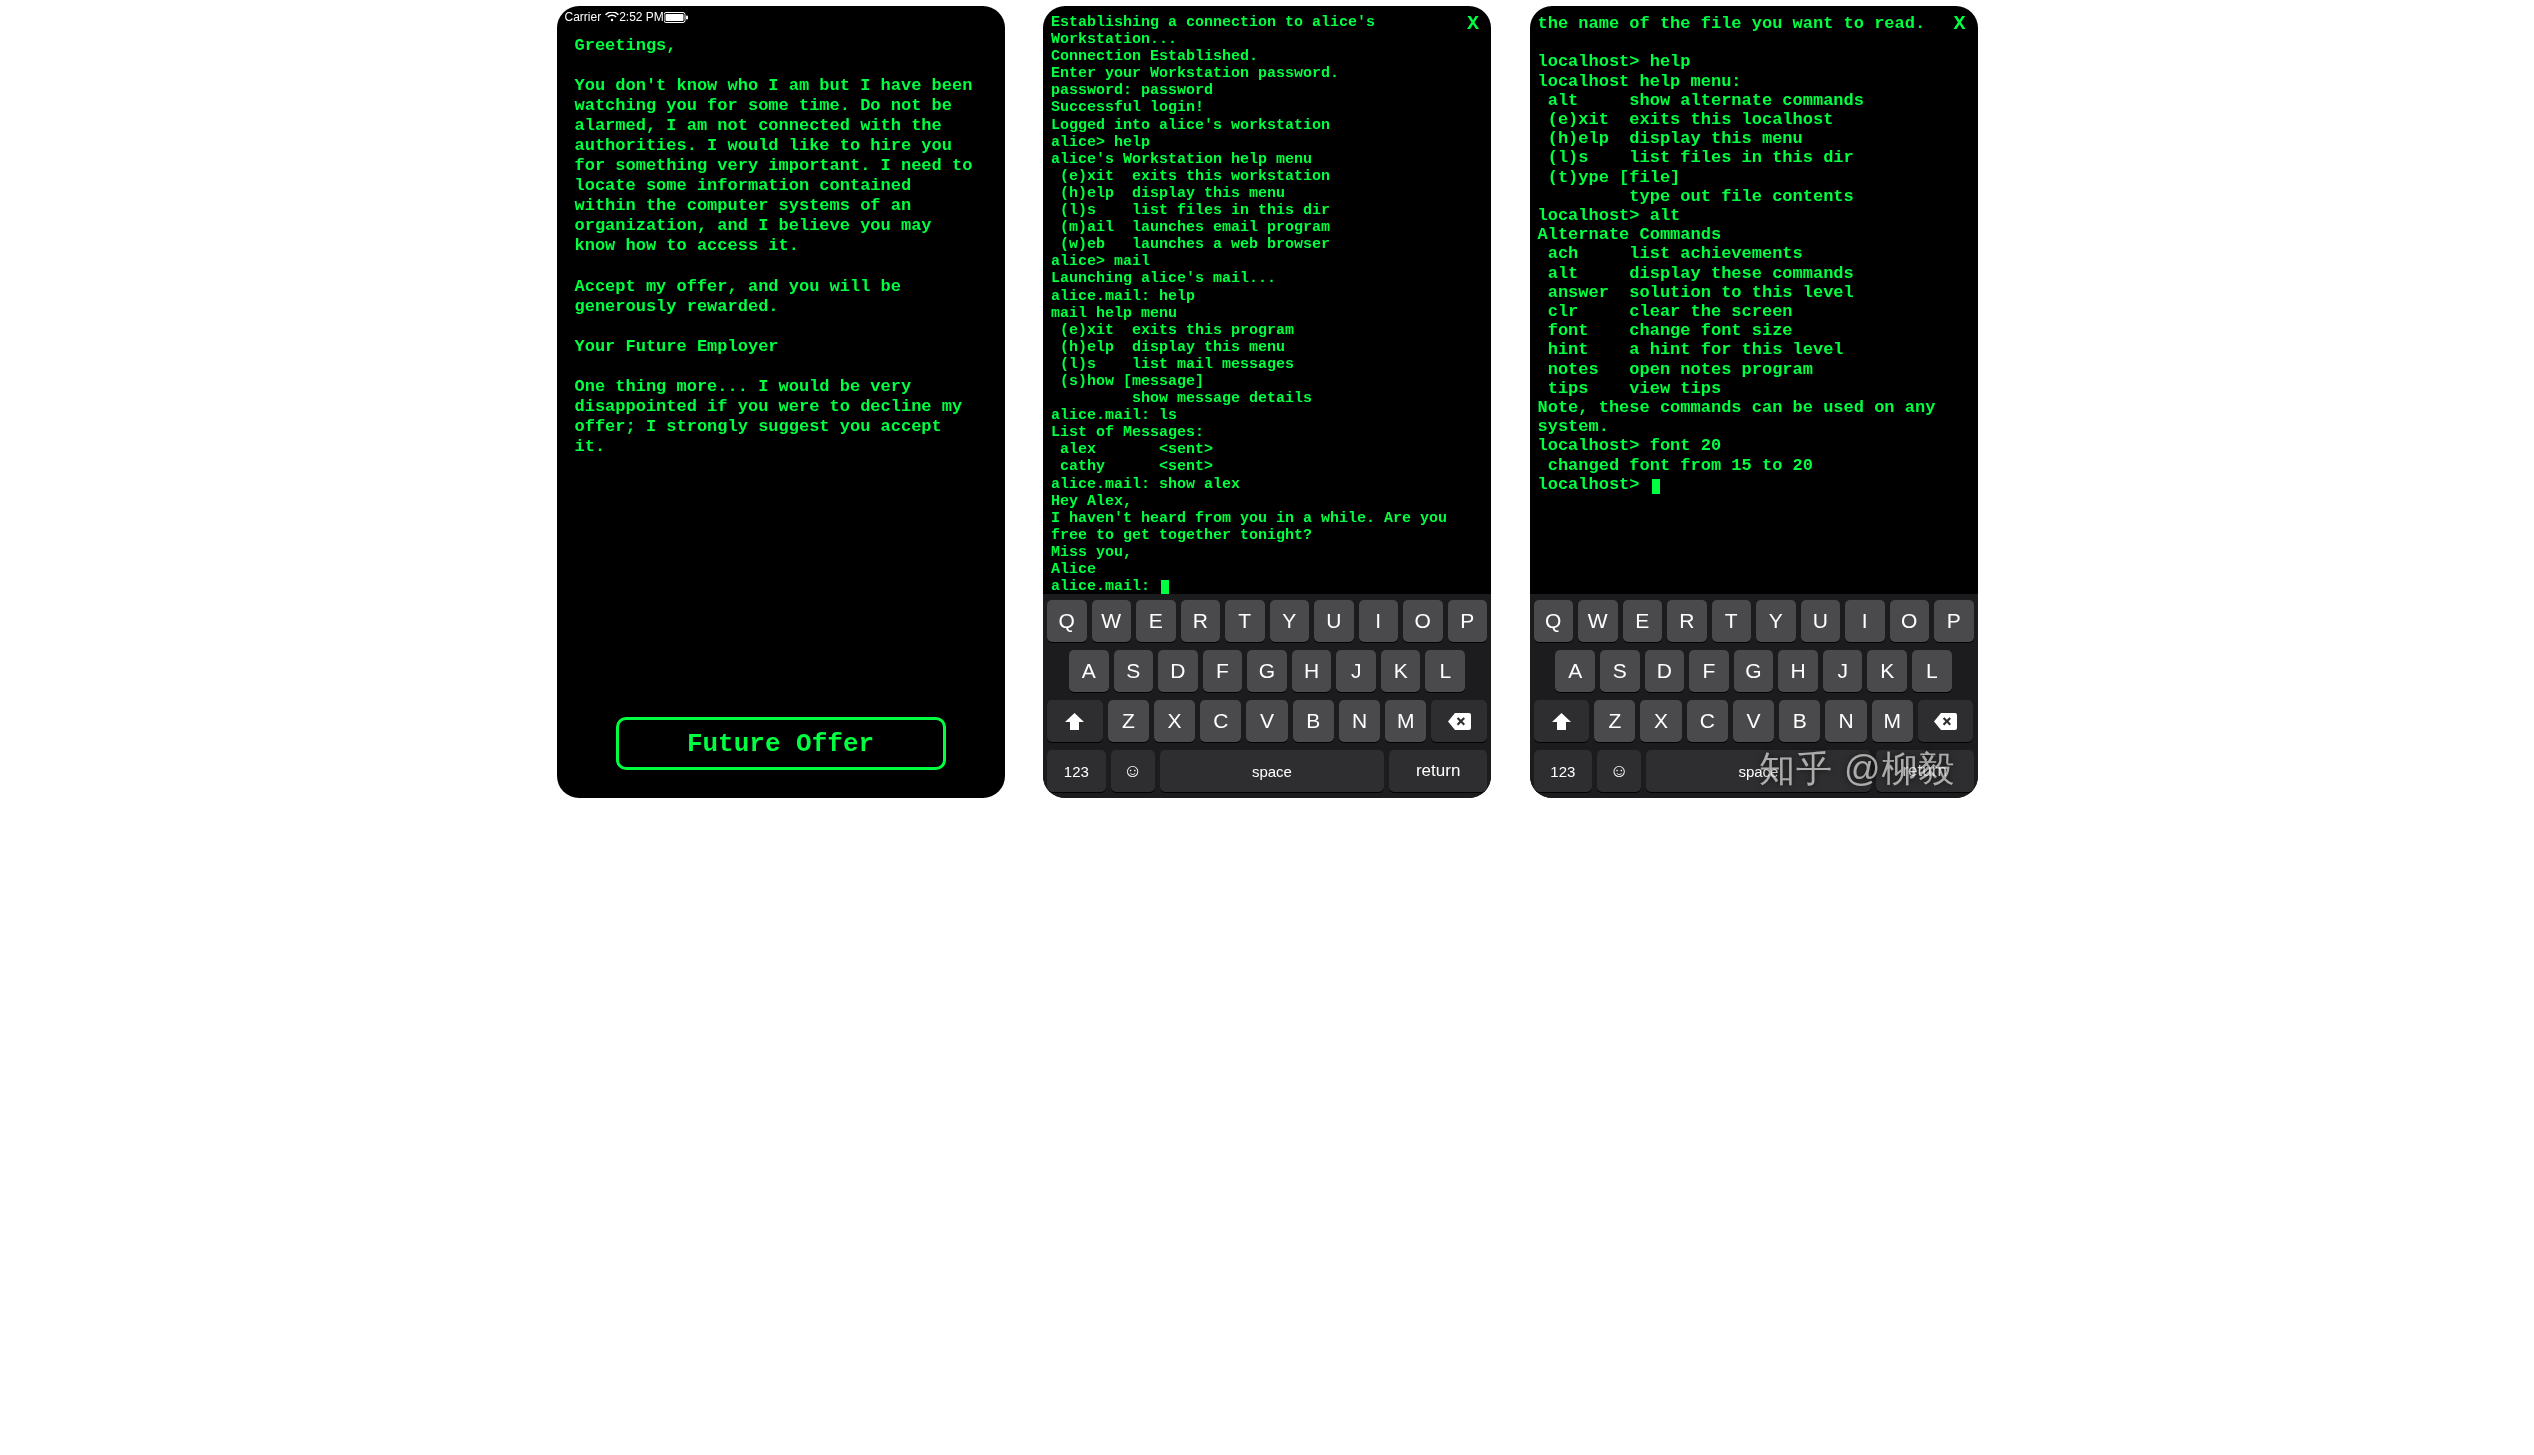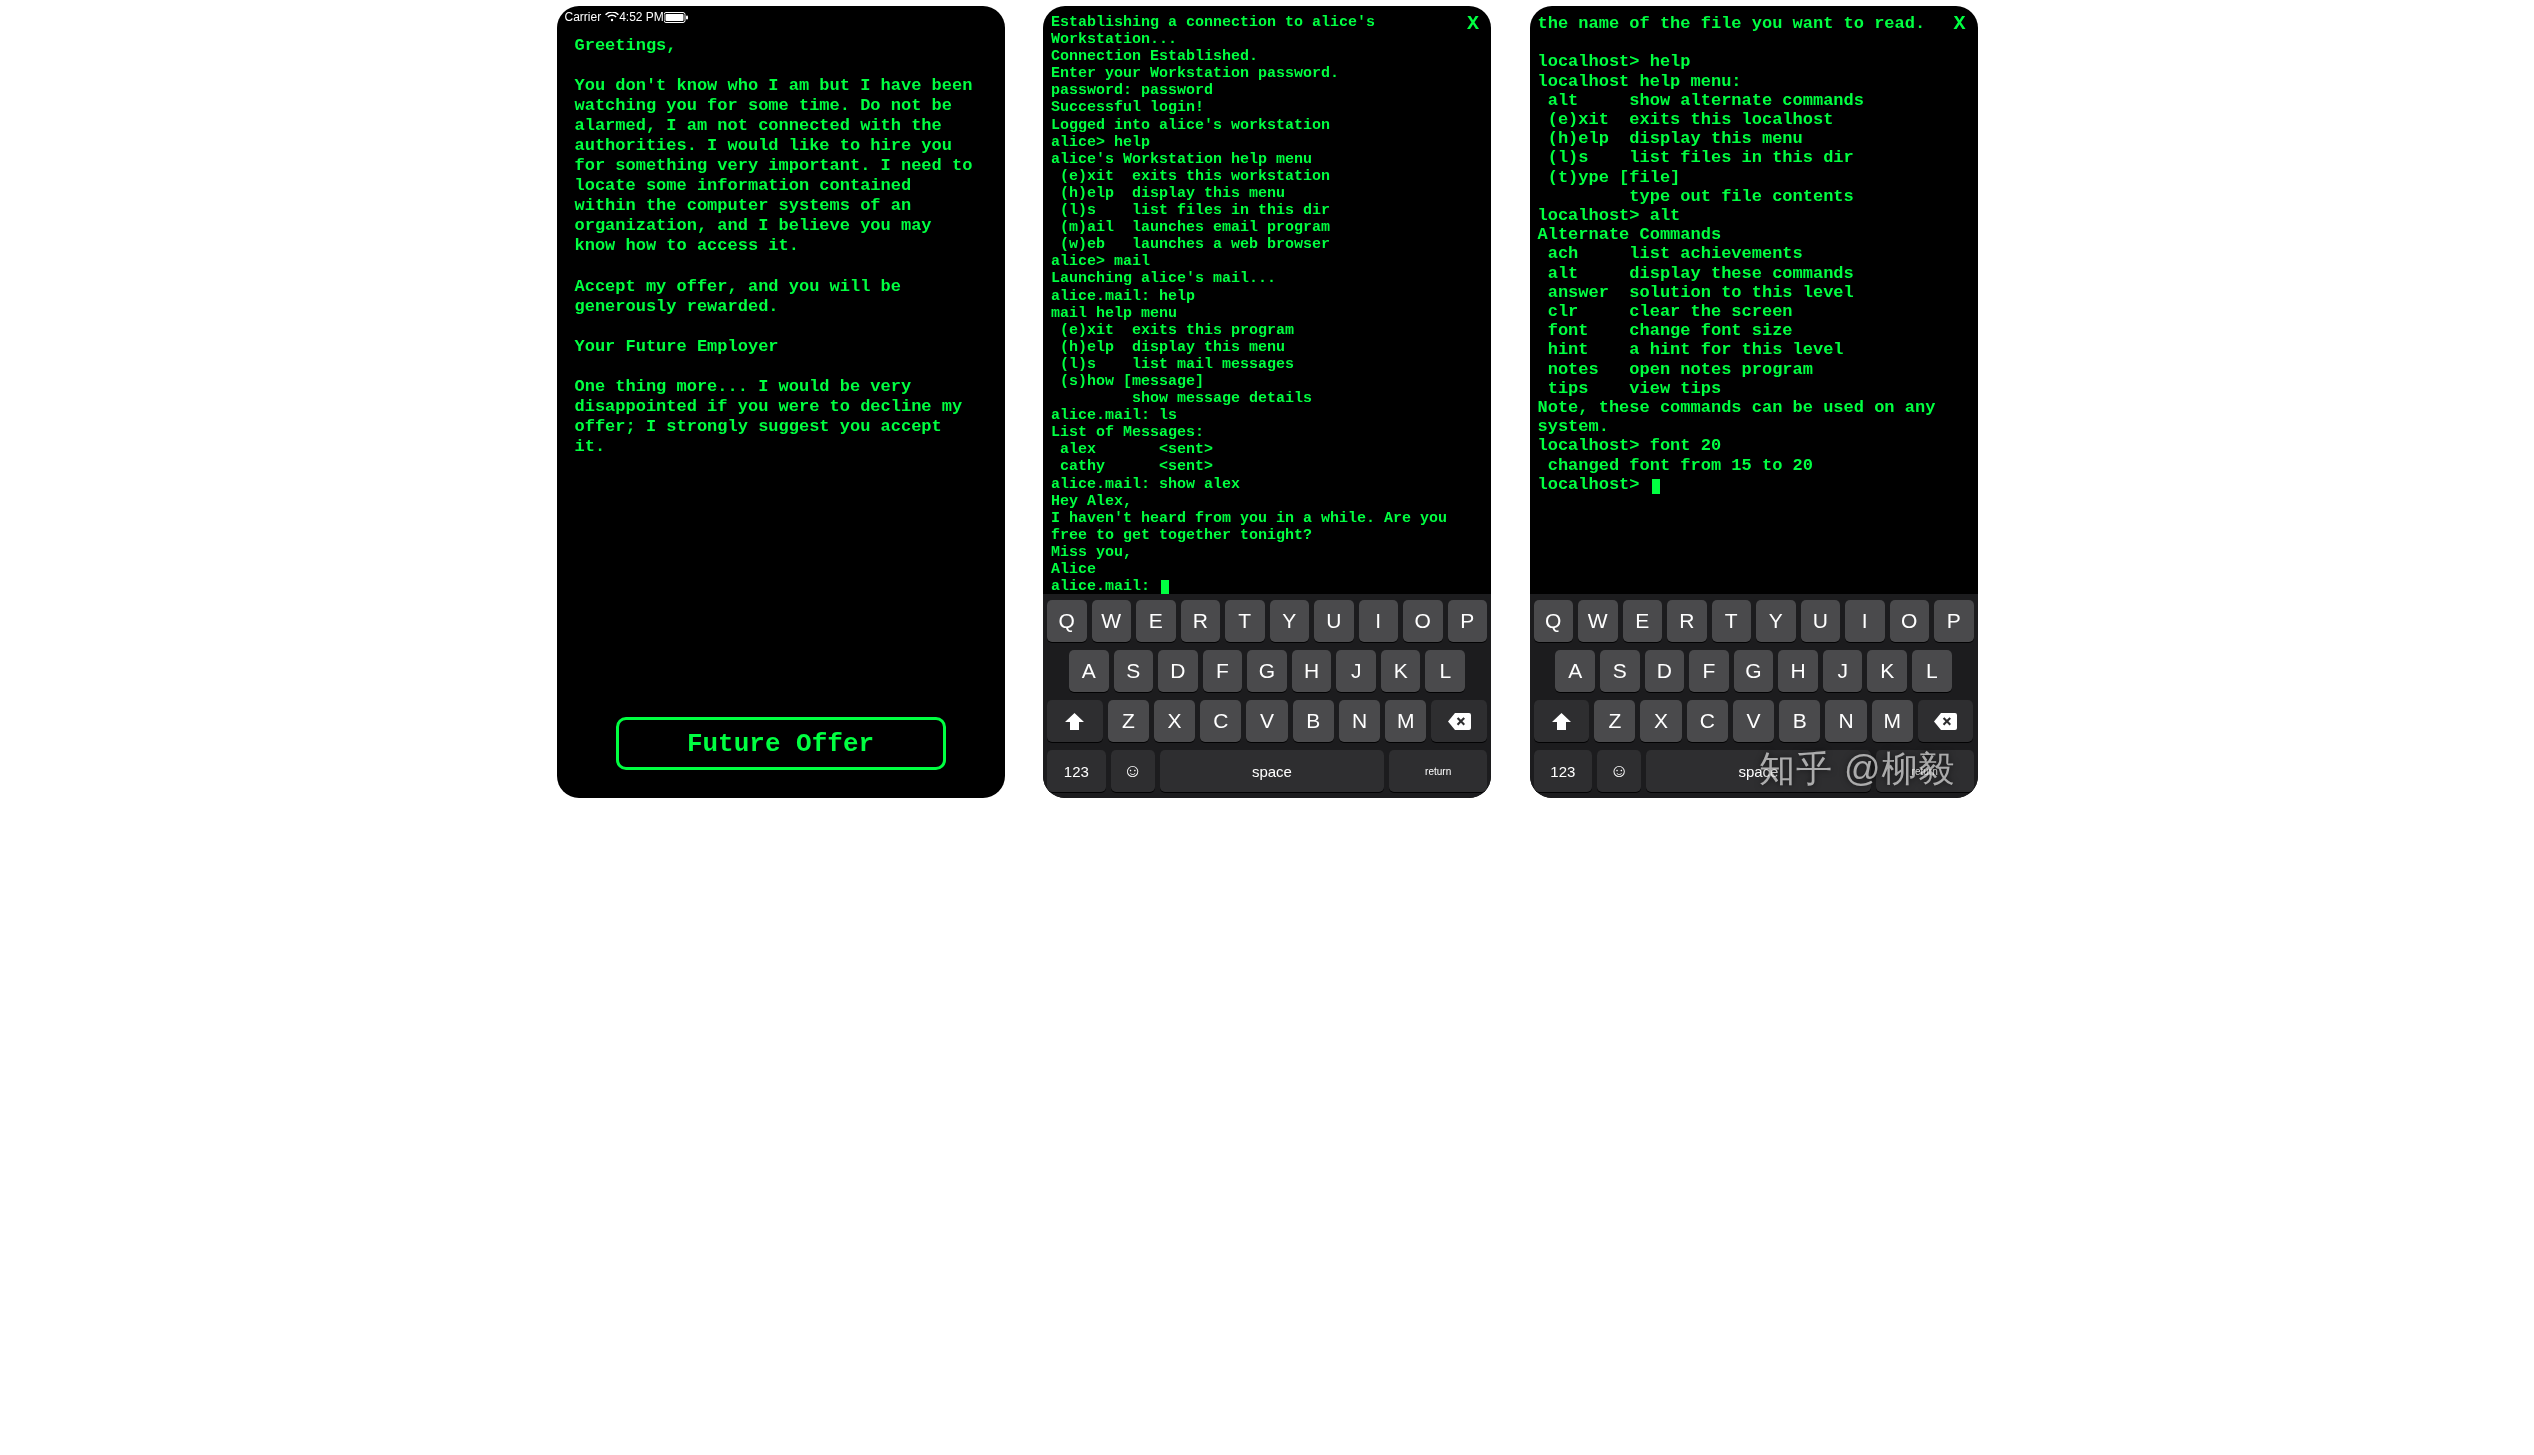--- a/index.html
+++ b/index.html
@@ -140,21 +140,21 @@
     font-size: 21px;
     box-shadow: 0 1px 0 rgba(0,0,0,0.9);
     cursor:pointer;
     user-select:none;
   }
   .krow.r2 { padding: 0 22px; }
   .key.shift, .key.bksp { flex: 1.35; background: var(--key-dark); }
   .key.num { flex: 1.2; background: var(--key-dark); font-size:15px; }
   .key.emoji { flex: 0.9; background: var(--key-dark); font-size:19px; }
   .key.space { flex: 4.6; background: var(--key-dark); font-size:15px;text-align:center; }
-  .key.return { flex: 2.0; background: var(--key-dark); font-size:10px; }
+  .key.return { flex: 2.0; background: var(--key-dark); font-size:17px; }
   .shift-icon svg, .bksp-icon svg { display:block; }
   
   .watermark {
     position:absolute;
     right: 32px;
     bottom: 14px;
     font-family: "PingFang SC","Microsoft YaHei",sans-serif;
     font-size: 36px;
     font-weight: 500;
     color: rgba(255,255,255,0.62);
@@ -171,21 +171,21 @@
   <div class="phone">
     <div class="status-bar">
       <div class="status-left">
         <span>Carrier</span>
         <span class="wifi-icon">
           <svg width="14" height="10" viewBox="0 0 14 10">
               <path fill="#fff" d="M7 9.2a1.2 1.2 0 100-2.4 1.2 1.2 0 000 2.4zM3.4 5.6a5.1 5.1 0 017.2 0l1.1-1.1a6.7 6.7 0 00-9.4 0l1.1 1.1zM1.1 3.3a8.3 8.3 0 0111.8 0L14 2.2a9.9 9.9 0 00-14 0l1.1 1.1z"></path>
             </svg>
         </span>
       </div>
-      <span>4:52 PM</span>
+      <span>2:52 PM</span>
       <div class="status-right">
         <span class="batt-icon">
           <svg width="24" height="11" viewBox="0 0 24 11">
               <rect x="0" y="0.5" width="21" height="10" rx="2" fill="none" stroke="#fff" stroke-width="1"></rect>
               <rect x="1.5" y="2" width="18" height="7" rx="1" fill="#fff"></rect>
               <rect x="22" y="3.5" width="2" height="4" rx="1" fill="#fff"></rect>
             </svg>
         </span>
       </div>
     </div>

